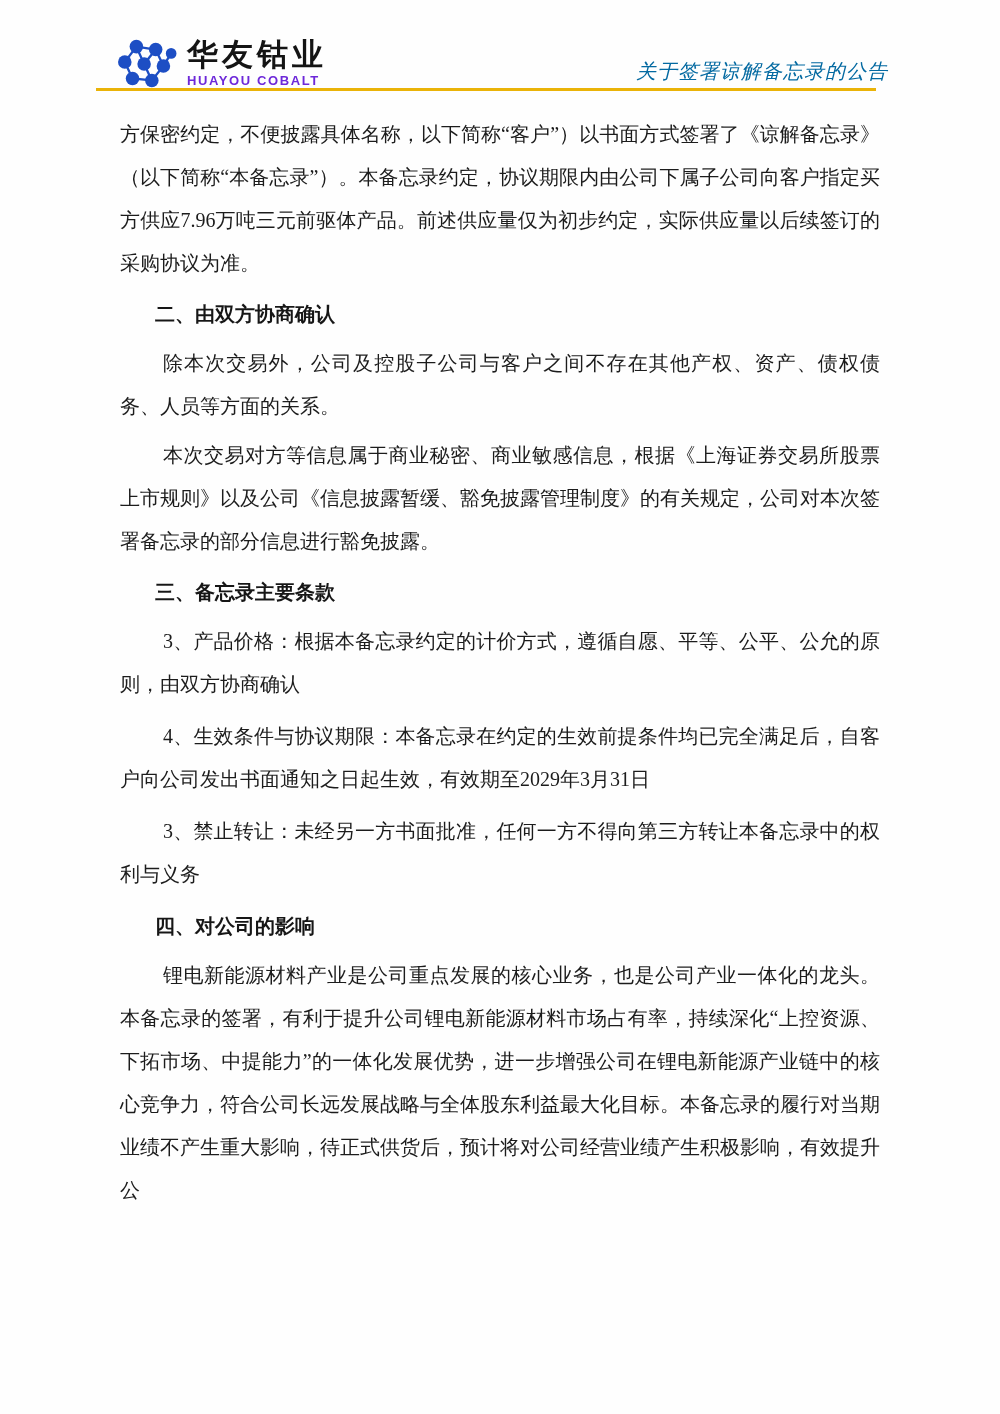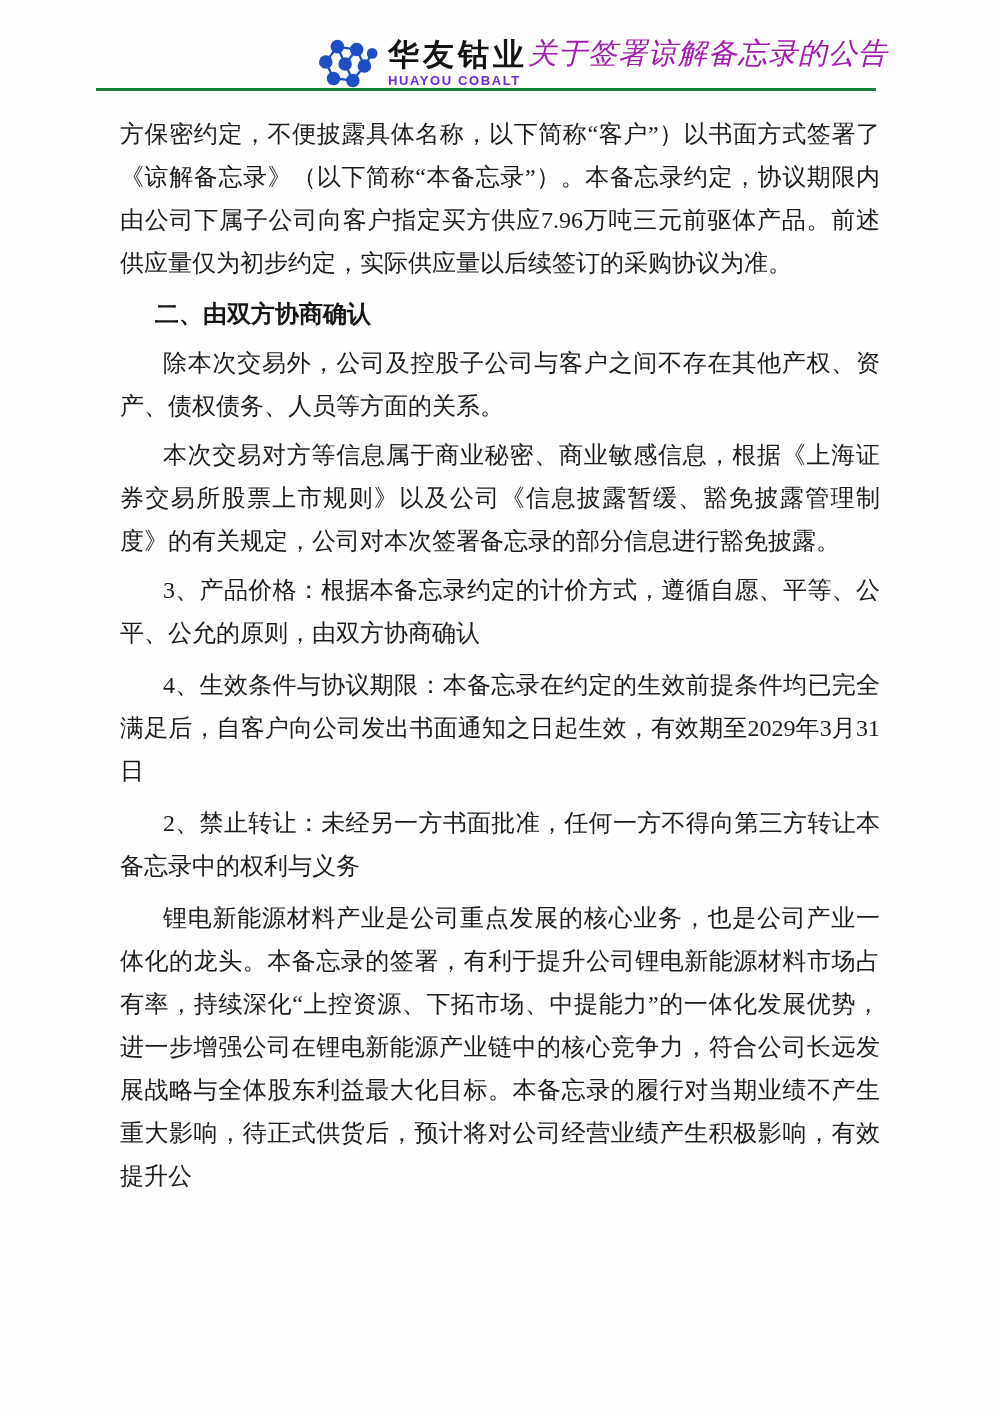--- a/index.html
+++ b/index.html
@@ -15,23 +15,23 @@
     overflow: hidden;
     font-family: "Liberation Serif", "DejaVu Serif", serif;
   }
   
   .header {
     position: absolute;
     left: 96px;
     right: 124px;
     top: 0;
     height: 88px;
-    border-bottom: 3px solid #15803d;
+    border-bottom: 3px solid #eab308;
     display: flex;
-    justify-content: flex-end;
+    justify-content: space-between;
     align-items: flex-end;
   }
   .logo {
     display: flex;
     align-items: flex-end;
     gap: 9px;
     padding-left: 20px;
   }
   .logo-icon {
     width: 62px;
@@ -57,34 +57,34 @@
     font-family: "Liberation Sans", "DejaVu Sans", sans-serif;
     font-weight: bold;
     font-size: 13px;
     color: #6d28d9;
     letter-spacing: 1.6px;
     margin-top: 4px;
     white-space: nowrap;
   }
   .doc-title {
     font-style: italic;
-    font-size: 29px;
-    color: #a21caf;
+    font-size: 20px;
+    color: #0369a1;
     white-space: nowrap;
-    margin-bottom: 14px;
+    margin-bottom: 3px;
     margin-right: -12px;
     letter-spacing: 1px;
   }
   
   .content {
     position: absolute;
     left: 120px;
     right: 120px;
     top: 113px;
-    font-size: 24px;
+    font-size: 20px;
     line-height: 43px;
     color: #1c1c1c;
     text-align: justify;
   }
   .content p { margin: 0 0 6px 0; }
   p.body    { text-indent: 43px; }
   p.noindent{ text-indent: 0; }
   p.list    { text-indent: 43px; margin-bottom: 9px; }
   p.heading { text-indent: 35px; font-weight: bold; margin: 8px 0 6px 0; color: #161616; }
 </style>
@@ -118,19 +118,21 @@
       </div>
     </div>
     <div class="doc-title">关于签署谅解备忘录的公告</div>
   </div>
 
   <div class="content">
     <p class="noindent">方保密约定，不便披露具体名称，以下简称“客户”）以书面方式签署了《谅解备忘录》（以下简称“本备忘录”）。本备忘录约定，协议期限内由公司下属子公司向客户指定买方供应7.96万吨三元前驱体产品。前述供应量仅为初步约定，实际供应量以后续签订的采购协议为准。</p>
     <p class="heading">二、由双方协商确认</p>
     <p class="body">除本次交易外，公司及控股子公司与客户之间不存在其他产权、资产、债权债务、人员等方面的关系。</p>
     <p class="body">本次交易对方等信息属于商业秘密、商业敏感信息，根据《上海证券交易所股票上市规则》以及公司《信息披露暂缓、豁免披露管理制度》的有关规定，公司对本次签署备忘录的部分信息进行豁免披露。</p>
+    <p class="heading">三、备忘录主要条款</p>
     <p class="list">3、产品价格：根据本备忘录约定的计价方式，遵循自愿、平等、公平、公允的原则，由双方协商确认</p>
     <p class="list">4、生效条件与协议期限：本备忘录在约定的生效前提条件均已完全满足后，自客户向公司发出书面通知之日起生效，有效期至2029年3月31日</p>
-    <p class="list">2、禁止转让：未经另一方书面批准，任何一方不得向第三方转让本备忘录中的权利与义务</p>
+    <p class="list">3、禁止转让：未经另一方书面批准，任何一方不得向第三方转让本备忘录中的权利与义务</p>
+    <p class="heading">四、对公司的影响</p>
     <p class="body">锂电新能源材料产业是公司重点发展的核心业务，也是公司产业一体化的龙头。本备忘录的签署，有利于提升公司锂电新能源材料市场占有率，持续深化“上控资源、下拓市场、中提能力”的一体化发展优势，进一步增强公司在锂电新能源产业链中的核心竞争力，符合公司长远发展战略与全体股东利益最大化目标。本备忘录的履行对当期业绩不产生重大影响，待正式供货后，预计将对公司经营业绩产生积极影响，有效提升公</p>
   </div>
 
 </div>
 
 </body></html>

